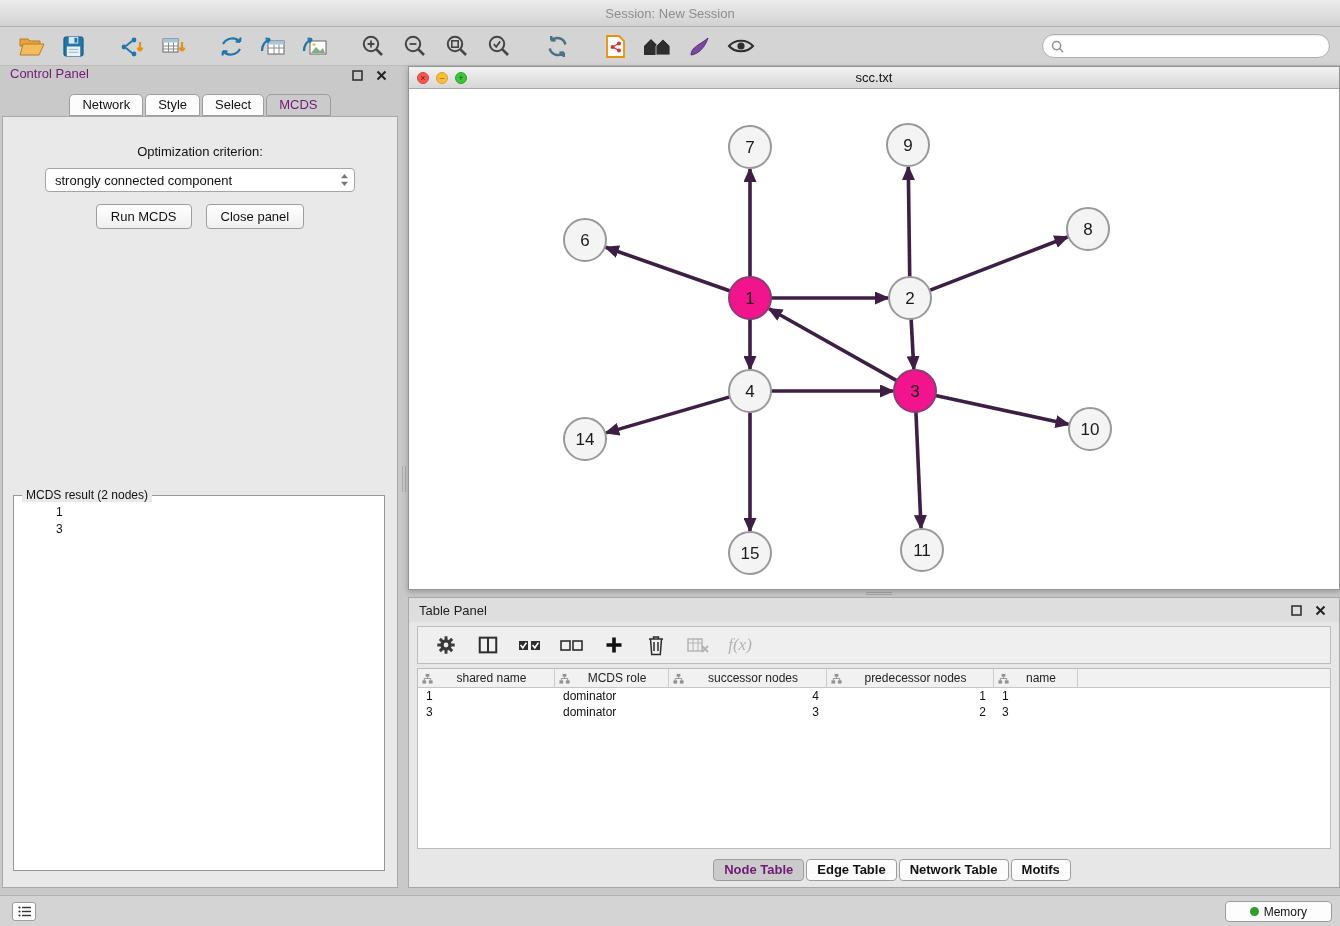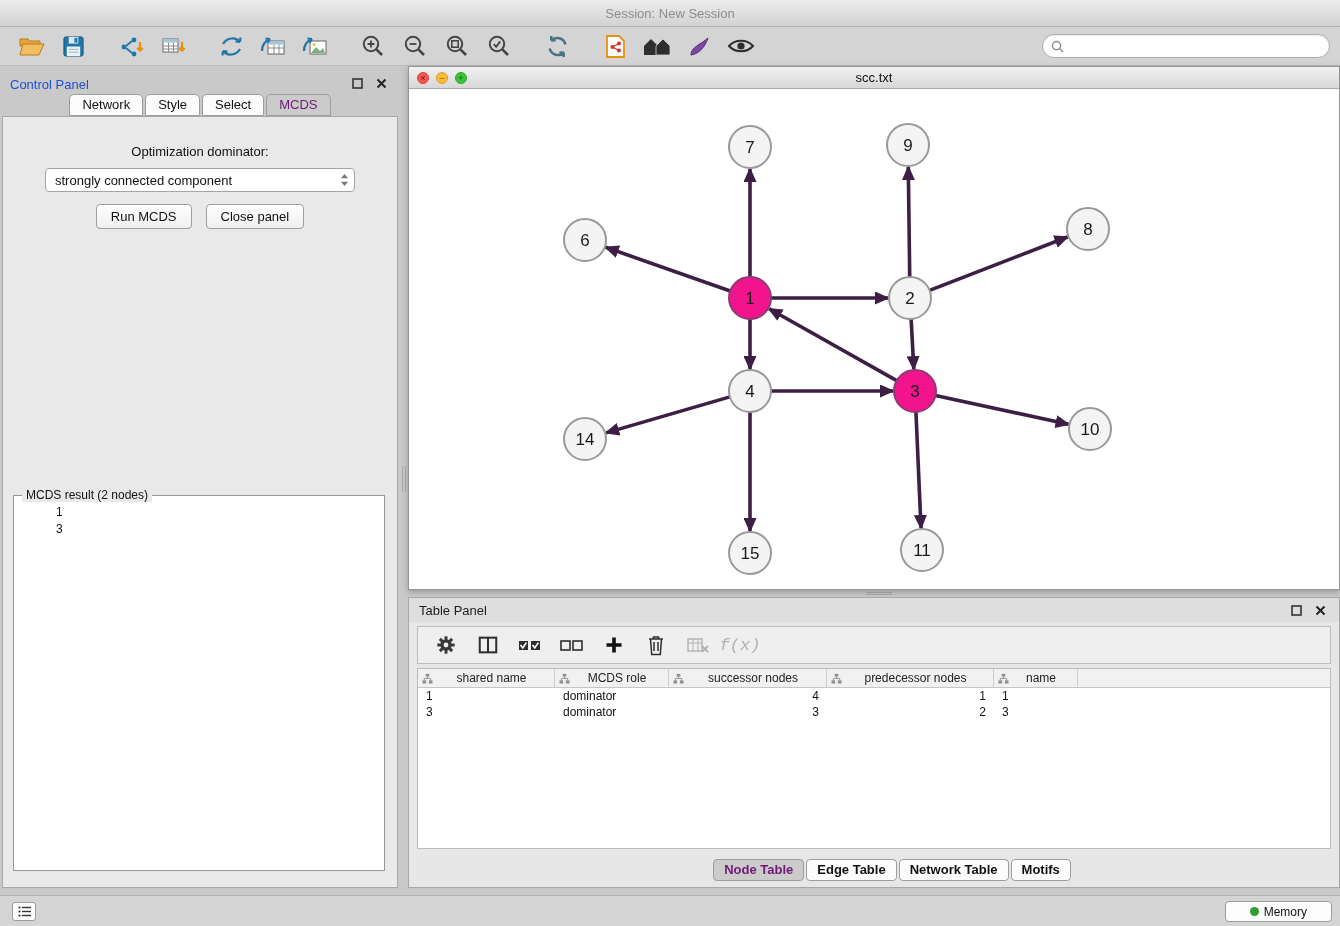--- a/index.html
+++ b/index.html
@@ -19,22 +19,22 @@
     display:flex; align-items:center; justify-content:center; margin:0 3px; cursor:default; }
   .tsep { width:16px; height:1px; }
   .search { margin-left:auto; width:288px; height:24px; background:#fff;
     border:1px solid #adadad; border-radius:12px; display:flex; align-items:center;
     padding:0 8px; box-shadow:inset 0 1px 2px rgba(0,0,0,.08); }
   .search input { border:none; outline:none; flex:1; font-size:12px; margin-left:5px;
     font-family:"Liberation Sans",sans-serif; background:transparent; }
 
   
   .control-panel { position:absolute; left:0; top:66px; width:400px; height:822px; }
-  .panel-head { height:26px; display:flex; align-items:flex-end; padding:0 10px;
-    font-size:13px; color:#1d4ed8; }
+  .panel-head { height:26px; display:flex; align-items:flex-start; padding:0 10px;
+    font-size:13px; color:#701a75; }
   .panel-head .spacer { flex:1; }
   .phbtn { background:transparent; border:none; width:18px; height:18px;
     display:flex; align-items:center; justify-content:center; margin-left:6px; }
   .cp-tabs { position:absolute; left:0; top:28px; width:100%; height:22px;
     display:flex; justify-content:center; align-items:flex-end; }
   .cp-tab, .tp-tab { border:1px solid #9d9d9d; background:#fcfcfc; color:#111;
     font-size:13px; padding:3px 12px 3px; border-radius:5px 5px 0 0; margin:0 1px;
     line-height:14px; }
   .cp-tab.active, .tp-tab.active { background:#cbcbcb; color:#701a75; }
   .cp-content { position:absolute; left:2px; top:50px; right:2px; bottom:0;
@@ -79,21 +79,21 @@
 
   
   .table-panel { position:absolute; left:408px; top:597px; width:932px; height:291px;
     background:#e7e7e7; border:1px solid #a8a8a8; }
   .tp-head { height:24px; display:flex; align-items:center; padding:0 10px;
     font-size:13px; color:#1d1d1d; background:#dedede; }
   .tp-toolbar { position:absolute; left:8px; right:8px; top:28px; height:38px;
     background:#efefef; border:1px solid #bdbdbd; display:flex; align-items:center;
     gap:6px; padding:0 10px; }
   .tp-toolbar .tbtn { width:32px; height:30px; margin:0 2px; }
-  .fx { font-family:Liberation Mono, monospace; font-style:italic; font-size:17px; color:#b2b2b2;text-align:center; }
+  .fx { font-family:Liberation Serif, serif; font-style:italic; font-size:17px; color:#b2b2b2;text-align:center; }
   .tp-table { position:absolute; left:8px; right:8px; top:70px; bottom:38px;
     background:#fff; border:1px solid #bdbdbd; overflow:hidden; }
   .tt-header { display:flex; height:19px; background:#f1f1f1; border-bottom:1px solid #c6c6c6; }
   .tt-th { display:flex; align-items:center; font-size:12px; color:#222;
     border-right:1px solid #cccccc; padding:0 4px; }
   .tt-th .lbl { flex:1; text-align:center; }
   .tt-row { display:flex; height:16px; }
   .tt-td { font-size:12px; color:#111; padding:1px 8px; white-space:nowrap; overflow:hidden; }
   .tp-tabs { position:absolute; left:0; right:0; bottom:6px; display:flex;
     justify-content:center;padding-left:36px; }
@@ -271,21 +271,21 @@
         </svg>
       </button>
     </div>
     <div class="cp-tabs">
         <div class="cp-tab">Network</div>
         <div class="cp-tab">Style</div>
         <div class="cp-tab">Select</div>
         <div class="cp-tab active">MCDS</div>
       </div>
     <div class="cp-content">
-      <div class="opt-label">Optimization dominator:</div>
+      <div class="opt-label">Optimization criterion:</div>
       <div class="dropdown">
         <span class="dd-label">strongly connected component</span>
         <svg width="11" height="14" viewBox="0 0 11 14">
           <path d="M5.5 1 L9 5.3 H2z" fill="#777"></path>
           <path d="M5.5 13 L9 8.7 H2z" fill="#777"></path>
         </svg>
       </div>
       <div class="btn-row">
         <button class="btn">Run MCDS</button>
         <button class="btn">Close panel</button>

